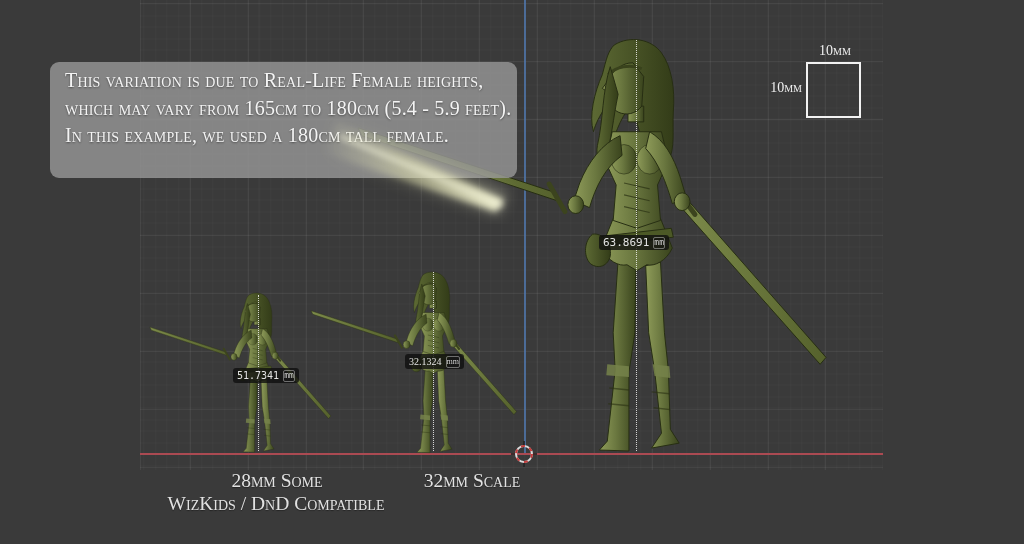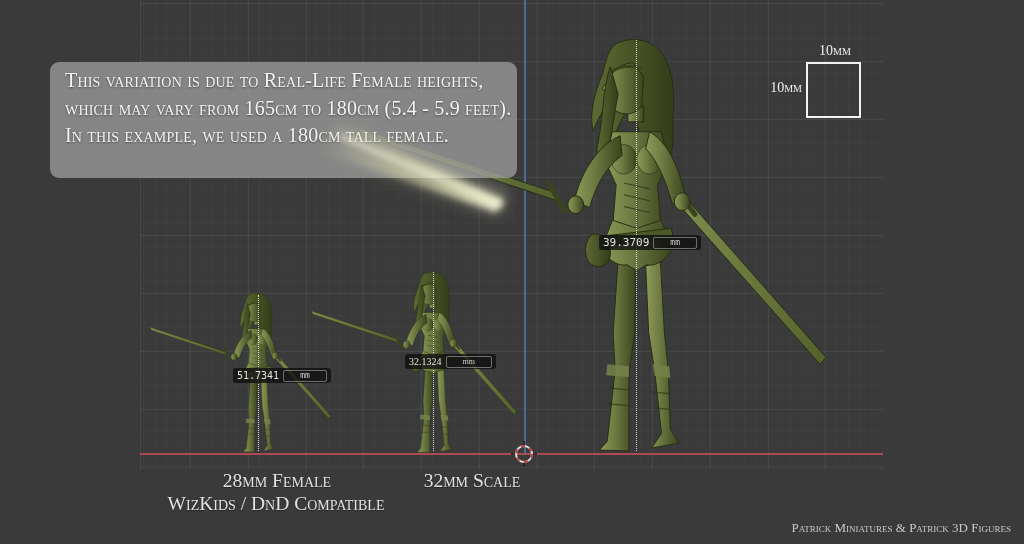--- a/index.html
+++ b/index.html
@@ -33,21 +33,21 @@
   .mline-32{left:433px;top:272px;height:179px;}
   .mline-75{left:636px;top:40px;height:411px;}
 
   
   .mlabel{
     position:absolute;z-index:5;background:rgba(14,14,14,0.78);color:#e3e3e3;
     font-family:"DejaVu Sans Mono",monospace;font-size:10px;line-height:13px;
     padding:1px 4px;border-radius:3px;white-space:nowrap;
   }
   .mlabel .unit{
-    display:inline-block;margin-left:4px;padding:0 16px;font-size:8px;line-height:10px;
+    display:inline-block;margin-left:4px;padding:0 0;font-size:8px;line-height:10px;
     border:1px solid rgba(255,255,255,0.38);border-radius:2px;color:#cfcfcf;vertical-align:1px;
   }
   .mlabel-28{left:233px;top:368px;}
   .mlabel-32{left:405px;top:354px;font-family:Liberation Serif, serif;}
   .mlabel-75{left:599px;top:235px;font-size:11px;}
 
   
   .note-box{
     position:absolute;left:50px;top:62px;width:437px;height:104px;z-index:6;
     background:rgba(150,150,150,0.82);border-radius:9px;padding:5px 15px 7px 15px;
@@ -160,21 +160,21 @@
   <div class="mline mline-32"></div>
   <div class="mline mline-75"></div>
 
   <div class="mlabel mlabel-28">
     <span>51.7341</span><span class="unit">mm</span>
   </div>
   <div class="mlabel mlabel-32">
     <span>32.1324</span><span class="unit">mm</span>
   </div>
   <div class="mlabel mlabel-75">
-    <span>39.3709</span><span class="unit">mm</span>
+    <span>63.8691</span><span class="unit">mm</span>
   </div>
 
   <div class="note-box">
     <div class="line">This variation is due to Real-Life Female heights,</div>
     <div class="line">which may vary from 165cm to 180cm (5.4 - 5.9 feet).</div>
     <div class="line">In this example, we used a 180cm tall female.</div>
   </div>
 
   <svg class="beam" width="200" height="112">
     <defs>
@@ -192,19 +192,18 @@
     </defs>
     <polygon points="0,44 14,2 190,80 182,104" fill="url(#gBeam)" opacity="0.35" filter="url(#b7)"></polygon>
     <polygon points="4,40 18,10 186,88 178,100" fill="url(#gBeam)" filter="url(#b3)"></polygon>
     <line x1="22" y1="24" x2="184" y2="94" stroke="rgba(250,250,225,0.85)" stroke-width="3" filter="url(#b3)"></line>
   </svg>
 
   <div class="ref-square"></div>
   <div class="ref-label ref-label-top">10mm</div>
   <div class="ref-label ref-label-side">10mm</div>
 
-  <div class="caption cap-28">28mm Female</div>
+  <div class="caption cap-28">28mm Some</div>
   <div class="caption cap-28-sub">WizKids / DnD Compatible</div>
   <div class="caption cap-32">32mm Scale</div>
 
-  <div class="watermark">Patrick Miniatures &amp; Patrick 3D Figures</div>
 
 </div>
 
 </body></html>

